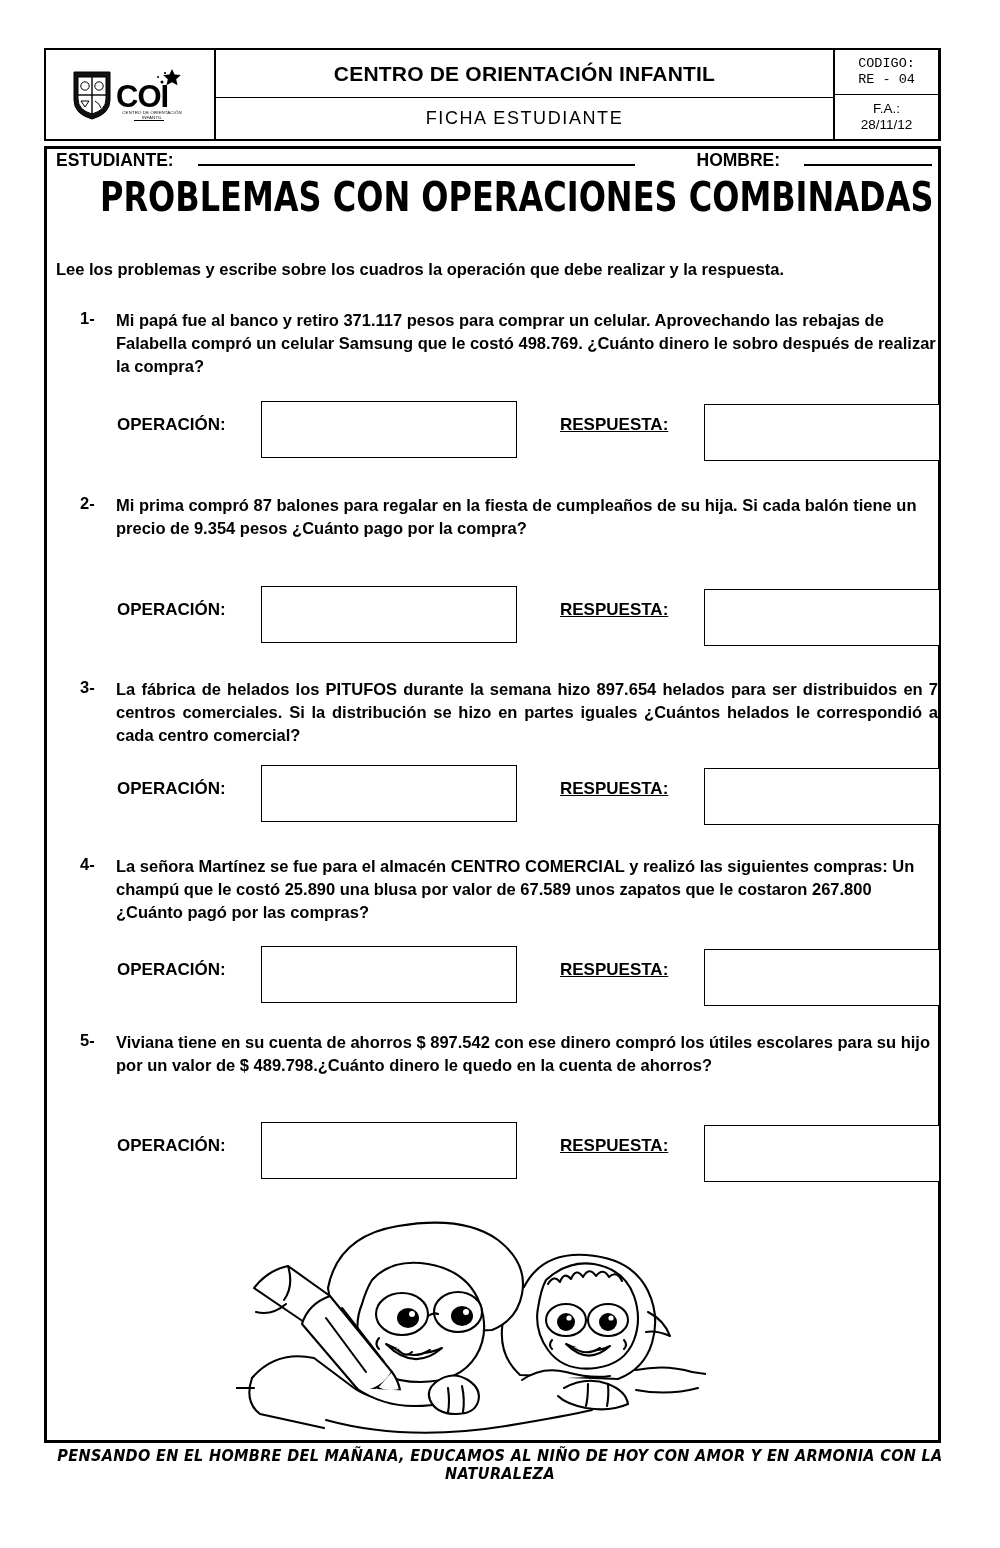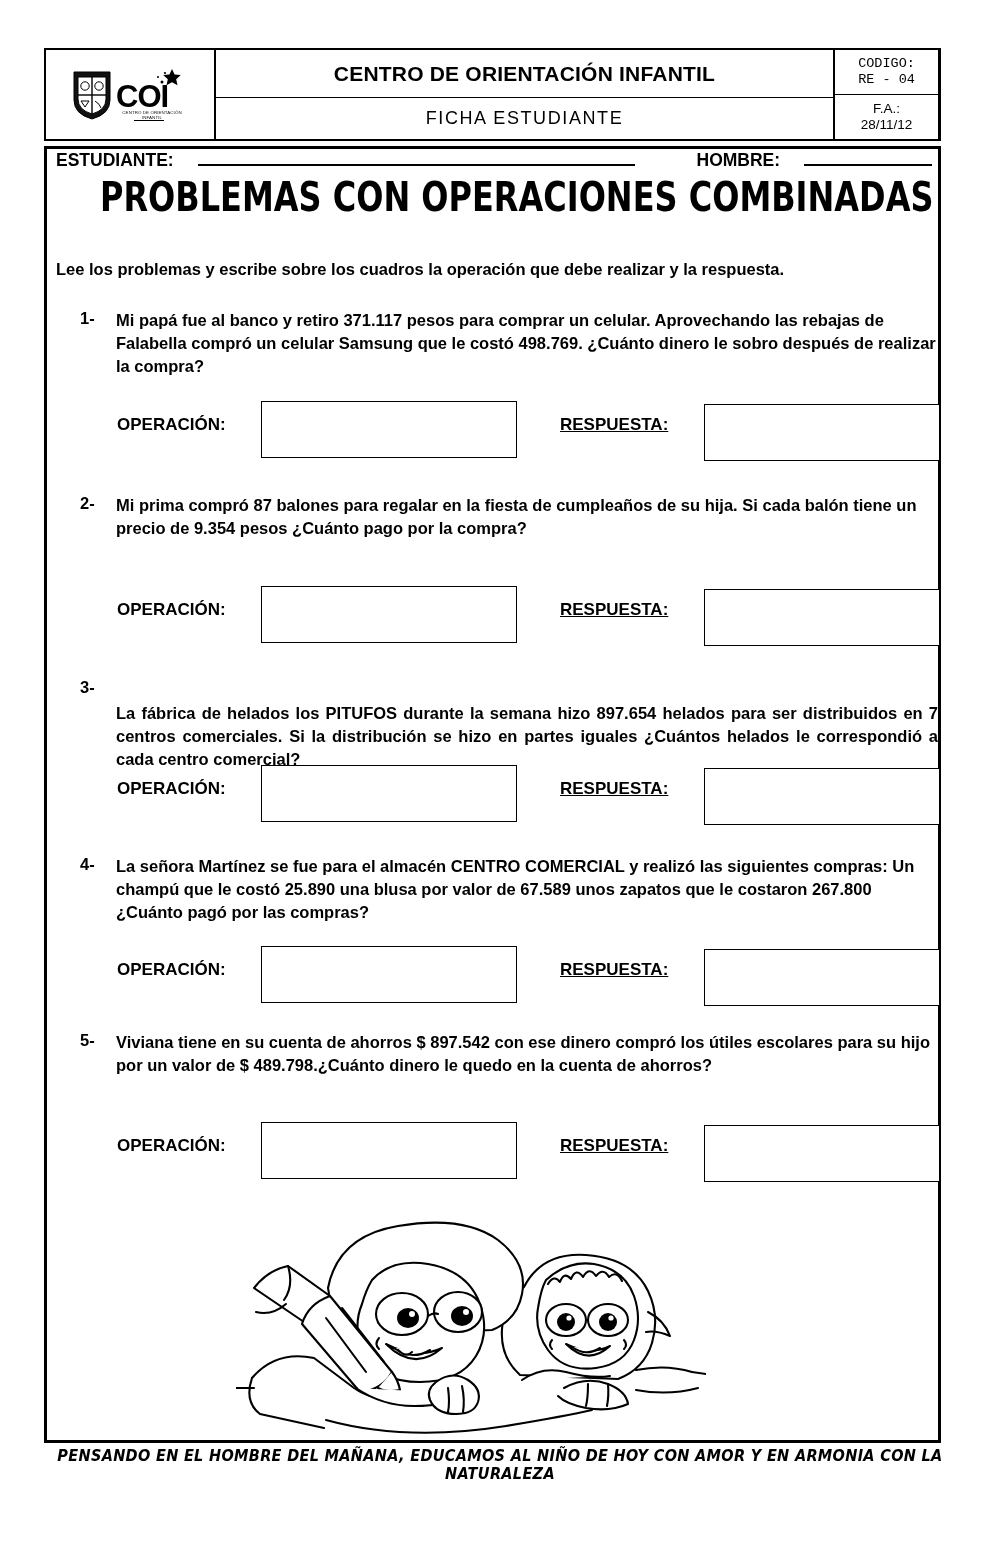--- a/index.html
+++ b/index.html
@@ -193,21 +193,21 @@
     flex: 0 0 36px;
     font-size: 16.5px;
     font-weight: bold;
   }
   .problem-text {
     flex: 1;
     font-size: 16.5px;
     font-weight: bold;
     line-height: 1.40;
   }
-  .problem-text.justified { text-align: justify; margin-top: 24px; }
+  .problem-text.justified { text-align: justify; }
 
   .answer-row {
     position: absolute;
     left: 0;
     width: 960px;
     height: 60px;
   }
   .ans-label {
     position: absolute;
     font-size: 17px;

